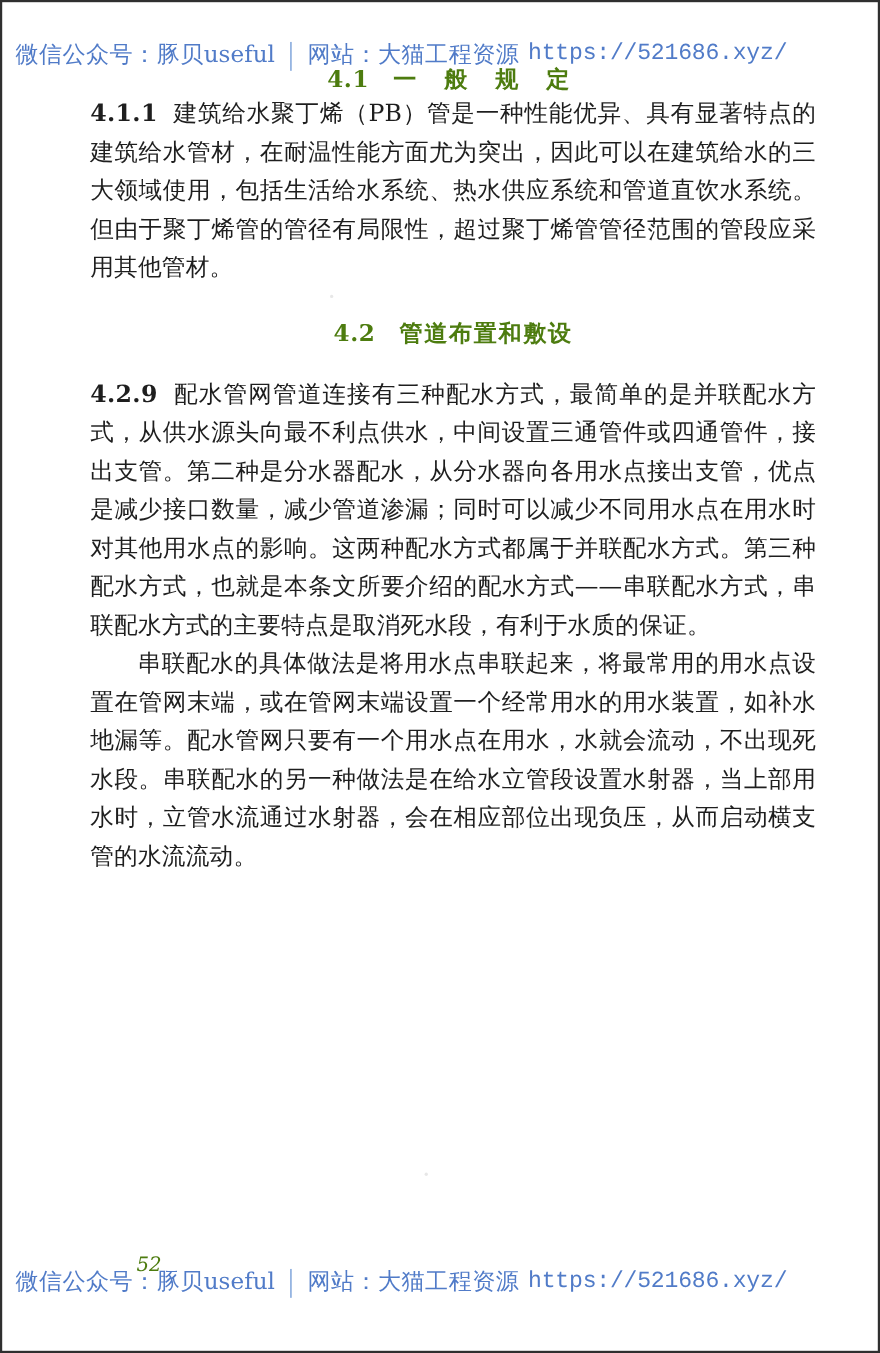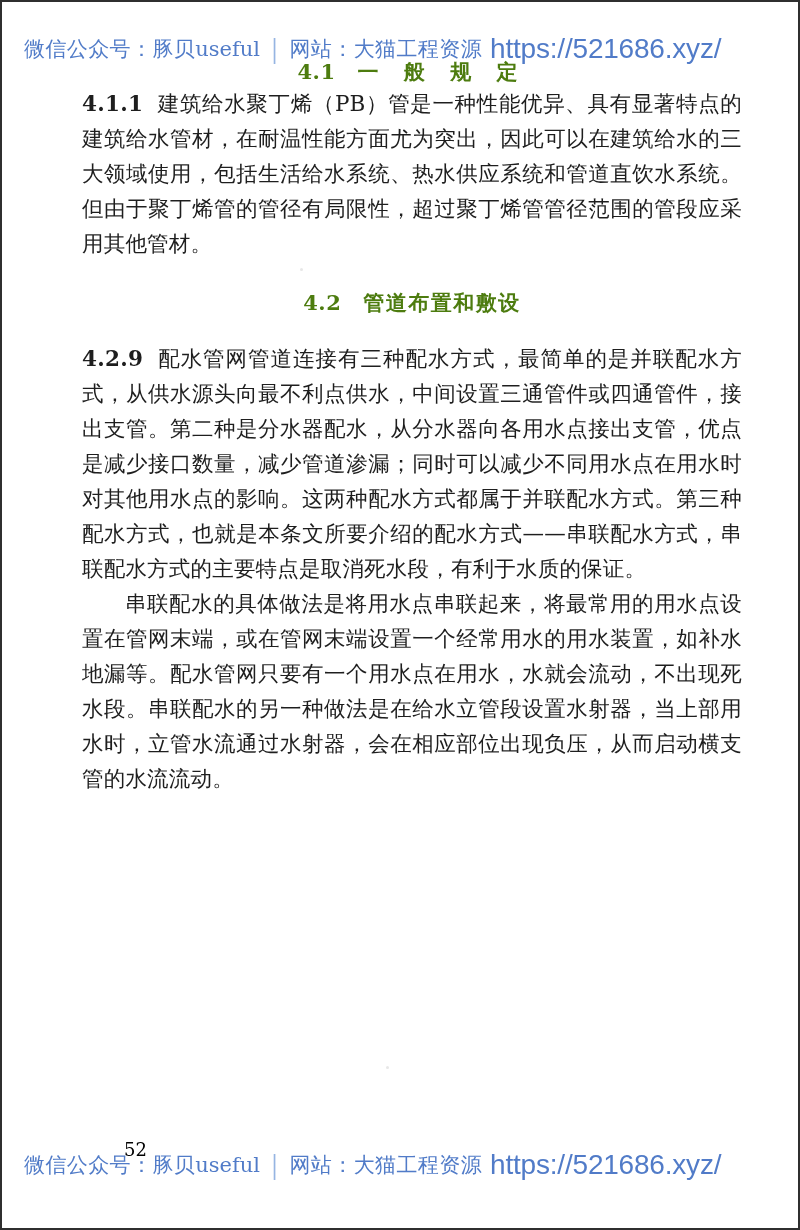--- a/index.html
+++ b/index.html
@@ -31,38 +31,38 @@
     position: absolute;
     left: 0;
     width: 800px;
     color: #4472c4;
     font-family: "DejaVu Serif", "Liberation Serif", serif;
     font-size: 21px;
     letter-spacing: 0.4px;
     white-space: nowrap;
     display: flex;
     align-items: center;
-    padding-left: 24px;
+    padding-left: 14px;
     box-sizing: border-box;
     opacity: 0.93;
   }
   .watermark-top { top: 32px; height: 34px; }
   .watermark-bottom { top: 1148px; height: 34px; }
 
   .wm-seg { display: inline-block; }
   .wm-sep {
     display: inline-block;
     margin: 0 11px;
     color: #8fb0e0;
     font-weight: 300;
     transform: scaleY(1.25);
   }
   .wm-url {
-    font-family: Liberation Sans, sans-serif;
-    font-size: 28px;
+    font-family: Liberation Mono, monospace;
+    font-size: 21px;
     letter-spacing: -0.2px;
     margin-left: 8px;
   }
   .wm-latin {
     font-family: "DejaVu Serif", "Liberation Serif", serif;
     letter-spacing: 0px;
   }
 
   
   .content {
@@ -116,22 +116,23 @@
     margin-right: 14px;
     letter-spacing: 0.3px;
   }
 
   
   .page-number {
     position: absolute;
     left: 124px;
     top: 1139px;
     font-size: 18px;
-    color: #000000;
+    color: #4d7c0f;
     font-family: "DejaVu Serif", "Liberation Serif", serif;
+    font-style: italic;
   }
 
   
   .speckle {
     position: absolute;
     background: #cfcfcf;
     border-radius: 50%;
     opacity: 0.5;
   }
 </style>

